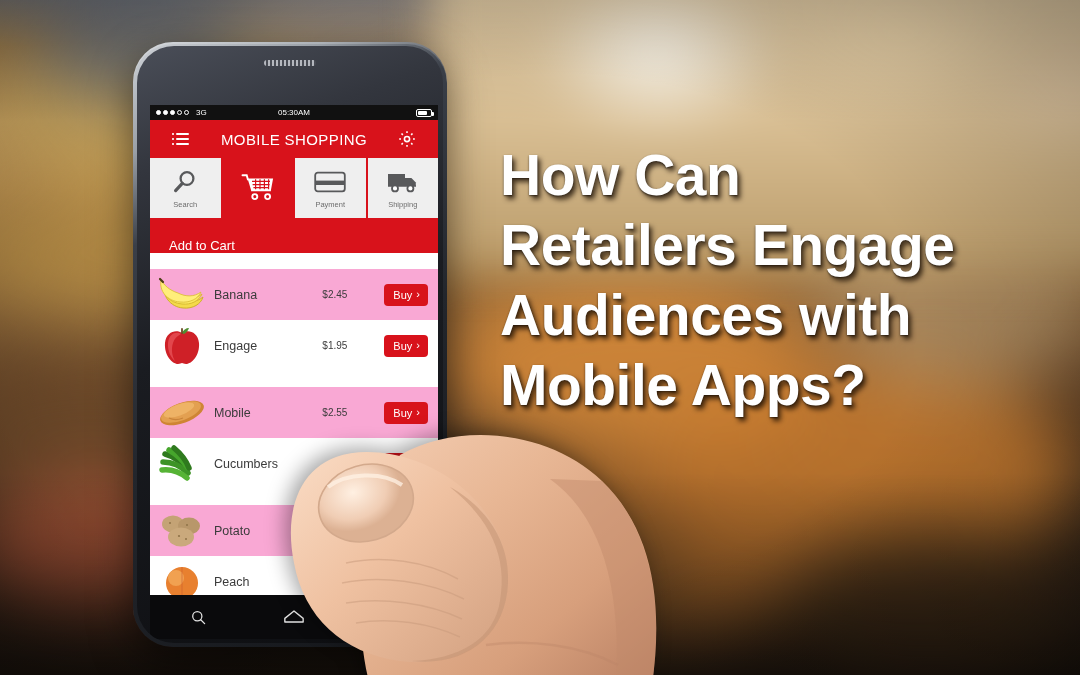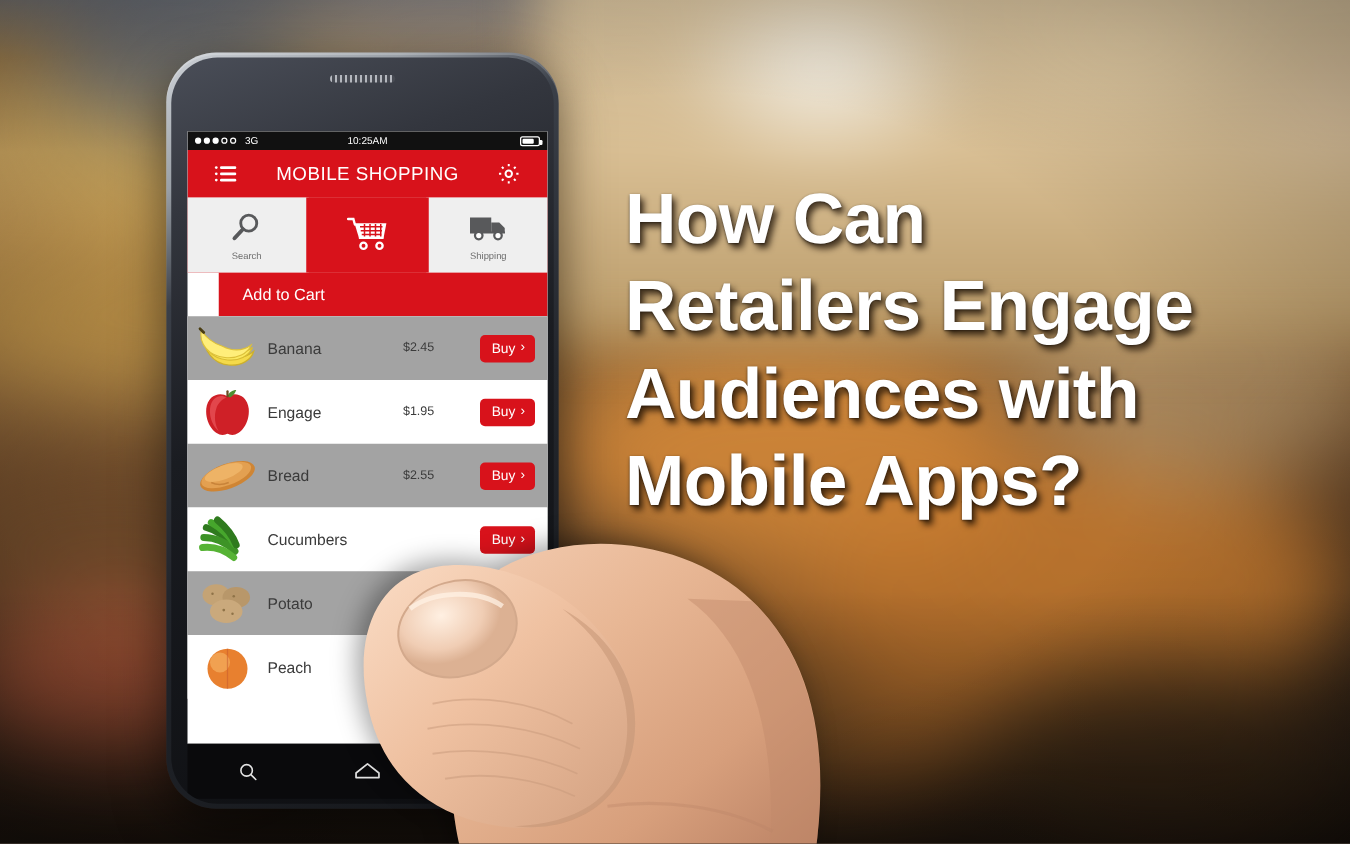--- a/index.html
+++ b/index.html
@@ -125,32 +125,31 @@
     background: #efefef; position: relative; text-align: center;
   }
   .tab.active { background: #d8121b; }
   .tab-icon { height: 30px; display: flex; align-items: center; justify-content: center; }
   .tab-label { font-size: 7.5px; color: #6d6d6d; margin-top: 3px; }
   .tab.active .tab-label { color: #fff; }
 
   
   #section-bar {
     height: 35px; background: #d8121b; color: #fff;
-    display: flex; align-items: center; padding-left: 19px;
+    display: flex; align-items: flex-end; padding-left: 19px;
     font-size: 13px;
-    margin-left: 25px;
   }
 
   
   #list { background: #fff; }
   .row {
     height: 51px; display: flex; align-items: center;
     background: #fff; position: relative;
   }
-  .row.alt { background: #a3a3a3; }
+  .row.alt { background: #f9a8d4; margin-top: 16px; }
   .row-thumb { width: 64px; display:flex; align-items:center; justify-content:center; }
   .row-thumb svg { display:block; }
   .row-name { flex: 1; font-size: 12.5px; color: #3b3b3b; }
   .row-price { width: 62px; font-size: 10px; color: #3b3b3b; }
   .buy-btn {
     margin-right: 10px; background: #d8121b; color: #fff;
     font-size: 11px; border: none; border-radius: 4px;
     padding: 5px 8px 5px 9px; display: flex; gap: 4px;
     cursor: pointer; white-space: nowrap;
   }
@@ -204,21 +203,21 @@
 
         <div id="statusbar">
           <div class="sig-dots">
             <span class="dot on"></span>
               <span class="dot on"></span>
               <span class="dot on"></span>
             <span class="dot"></span>
               <span class="dot"></span>
           </div>
           <span id="sig-label">3G</span>
-          <span id="clock">10:25AM</span>
+          <span id="clock">05:30AM</span>
           <span id="battery">
               <span id="battery-fill"></span>
             </span>
         </div>
 
         <div id="appbar">
           <span>
             <svg class="bar-icon" viewBox="0 0 20 20" fill="#fff">
               <circle cx="2" cy="5" r="1.1"></circle>
                 <rect x="5" y="4" width="13" height="2.1" rx="1"></rect>
@@ -258,20 +257,29 @@
                   <path d="M14.6 6.2v11.4M19 6.2v11.4M23.4 6.2v11.4M27.6 6.2v11.4"></path>
                 </g>
                 <path d="M10.1 17.2h19.8" stroke="#fff" stroke-width="2"></path>
                 <circle cx="13.8" cy="23.6" r="2.5"></circle>
                   <circle cx="26.6" cy="23.6" r="2.5"></circle>
               </svg>
             </span>
             <span class="tab-label"></span>
           </div>
 
+          <div class="tab">
+            <span class="tab-icon">
+              <svg width="32" height="22" viewBox="0 0 32 22" fill="none" stroke="#58595b" stroke-width="1.8">
+                <rect x="1.2" y="1.6" width="29.6" height="18.8" rx="2.6"></rect>
+                <rect x="1.2" y="9.6" width="29.6" height="4.4" fill="#58595b" stroke="none"></rect>
+              </svg>
+            </span>
+            <span class="tab-label">Payment</span>
+          </div>
 
           <div class="tab">
             <span class="tab-icon">
               <svg width="32" height="24" viewBox="0 0 32 24" fill="none">
                 <rect x="1" y="4" width="17" height="12" fill="#58595b"></rect>
                 <path d="M18 8h6.4l4.4 4.4V16H18z" fill="#58595b"></path>
                 <path d="M1 16h28" stroke="#58595b" stroke-width="1.6"></path>
                 <circle cx="8" cy="18.4" r="3" fill="#fff" stroke="#58595b" stroke-width="1.8"></circle>
                 <circle cx="23.4" cy="18.4" r="3" fill="#fff" stroke="#58595b" stroke-width="1.8"></circle>
               </svg>
@@ -322,21 +330,21 @@
 
           <div class="row alt">
             <span class="row-thumb">
               <svg width="50" height="34" viewBox="0 0 50 34">
                 <ellipse cx="25" cy="17" rx="23" ry="10" transform="rotate(-20 25 17)" fill="#cf8534"></ellipse>
                 <ellipse cx="24" cy="16" rx="21" ry="8.4" transform="rotate(-20 24 16)" fill="#e3a051"></ellipse>
                 <ellipse cx="22" cy="14" rx="16" ry="5.6" transform="rotate(-20 22 14)" fill="#f0b86c" opacity=".8"></ellipse>
                 <path d="M12 22c4 2 9 2 14 0" stroke="#b5702a" stroke-width="1.2" fill="none" opacity=".6"></path>
               </svg>
             </span>
-            <span class="row-name">Bread</span>
+            <span class="row-name">Mobile</span>
             <span class="row-price">$2.55</span>
             <button class="buy-btn">
               <span>Buy</span>
               <span class="chev">›</span>
             </button>
           </div>
 
           <div class="row">
             <span class="row-thumb">
               <svg width="48" height="40" viewBox="0 0 48 40">

